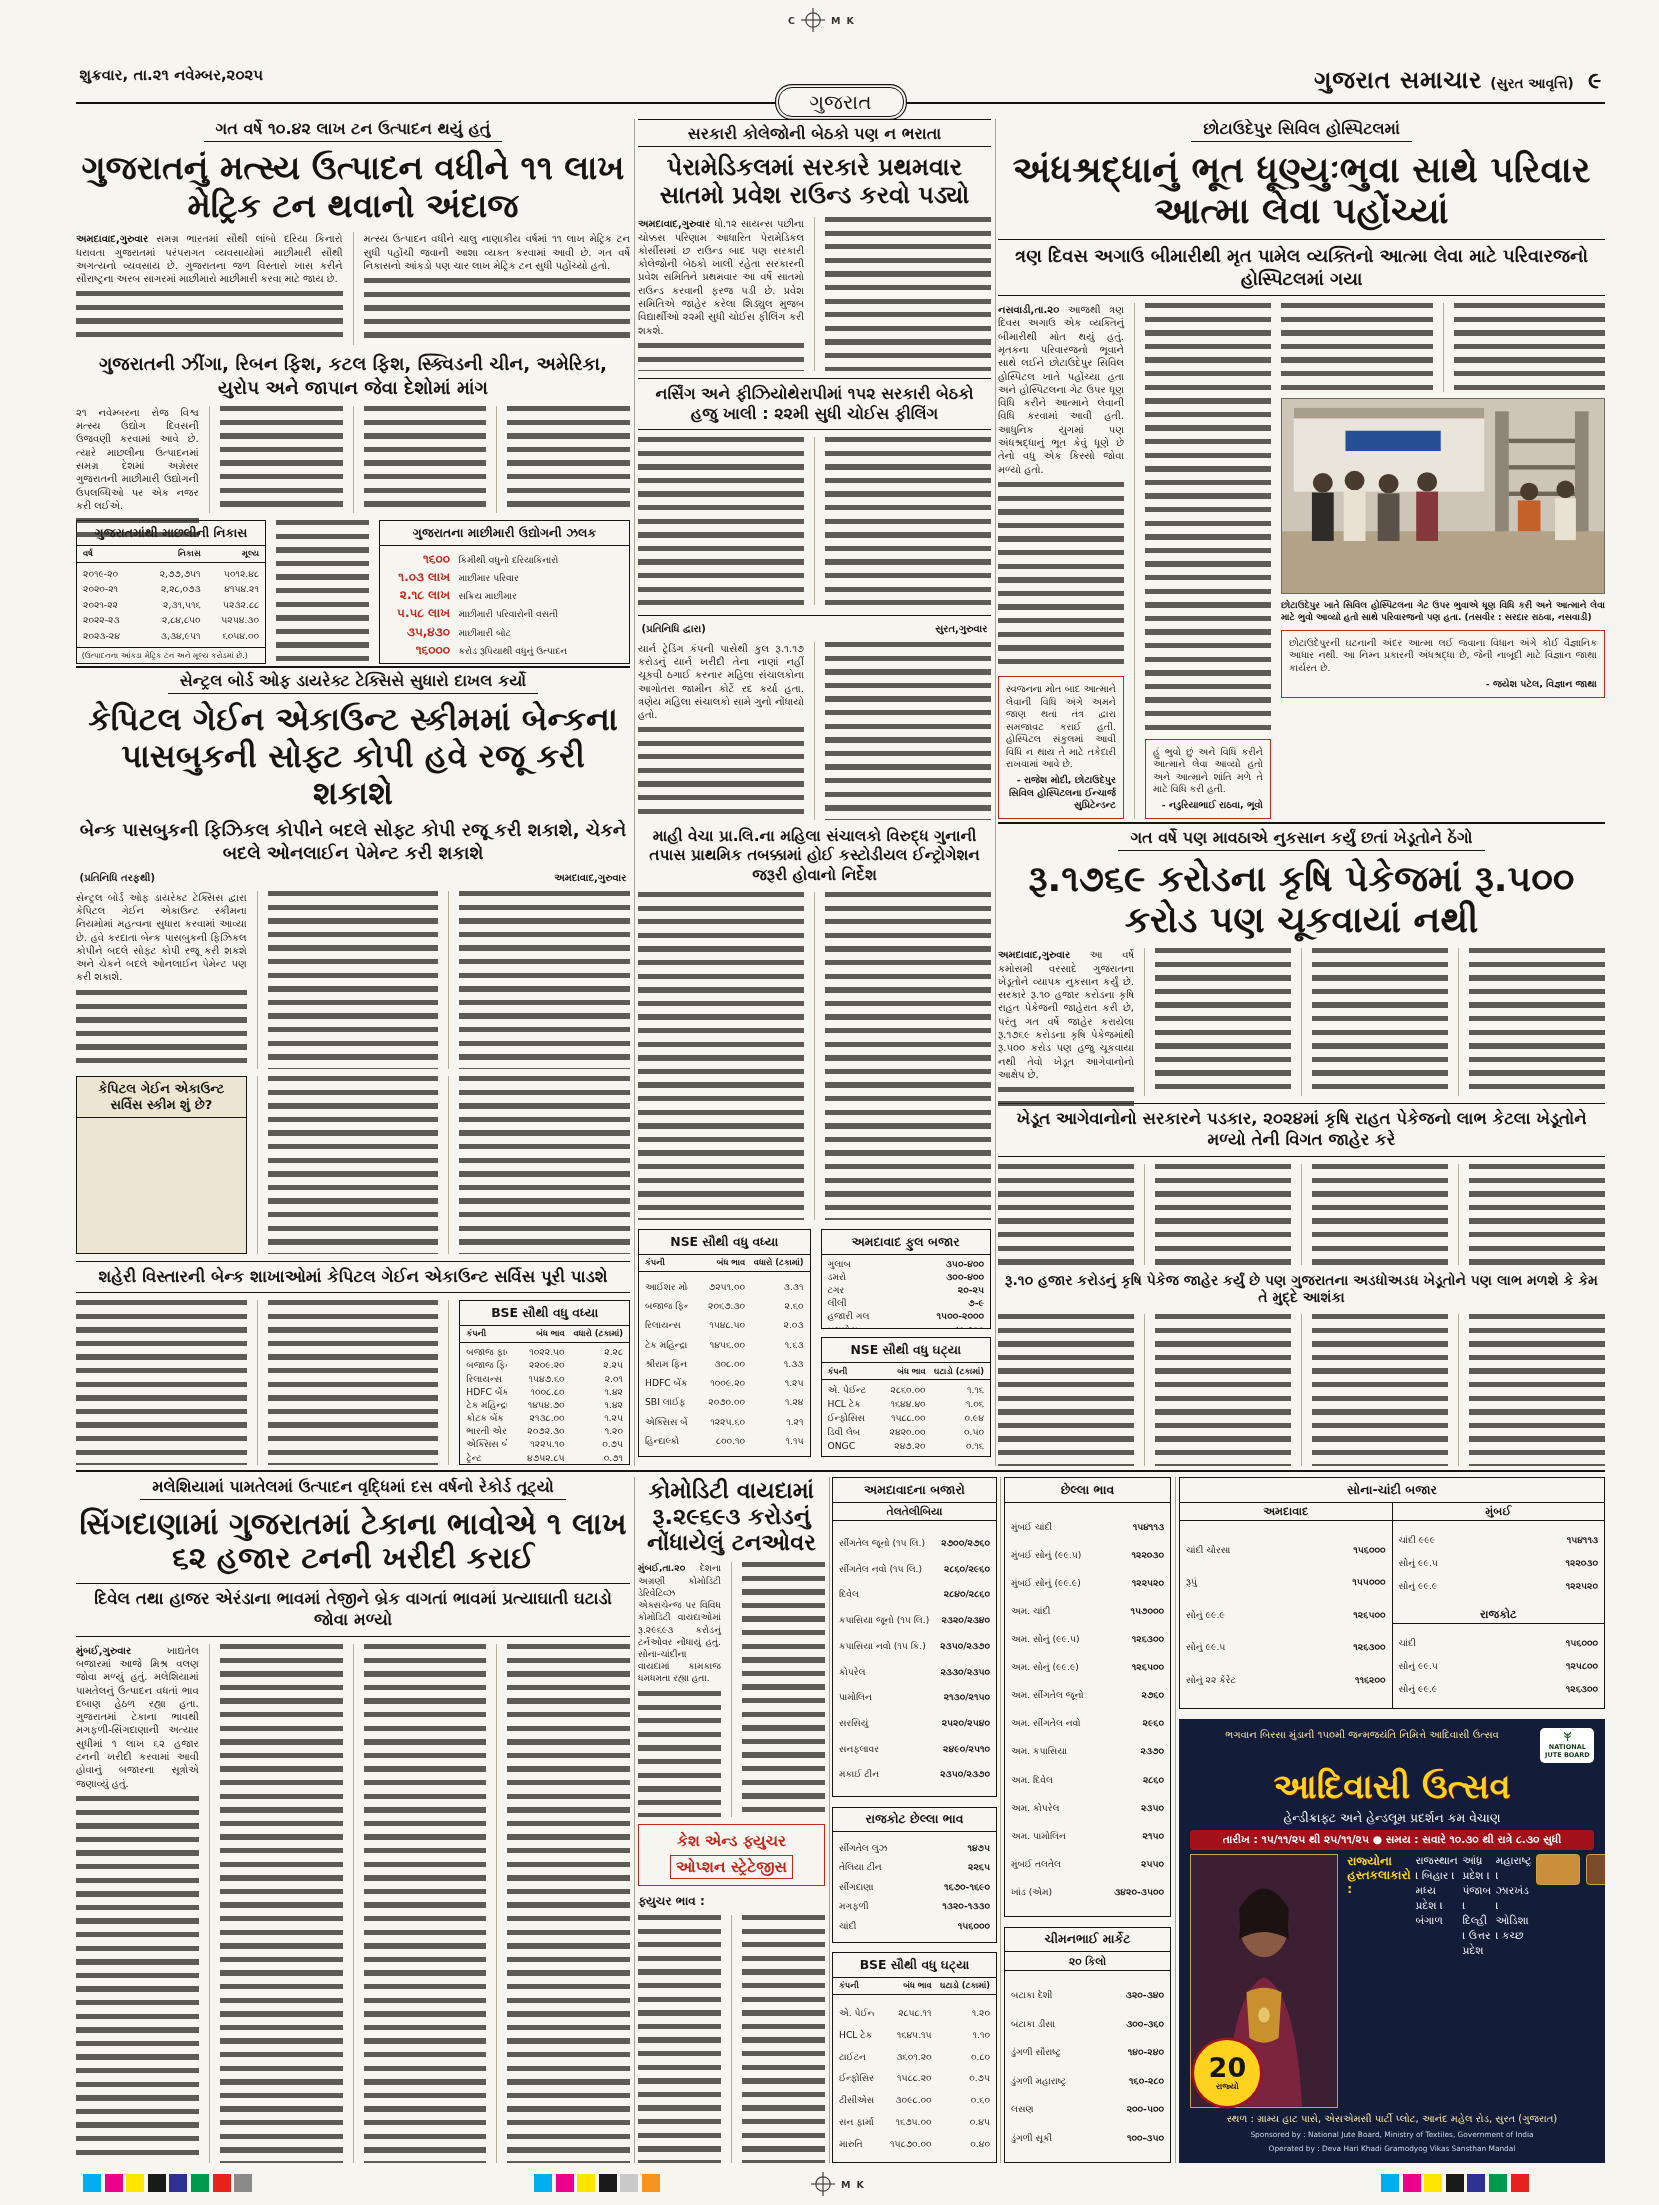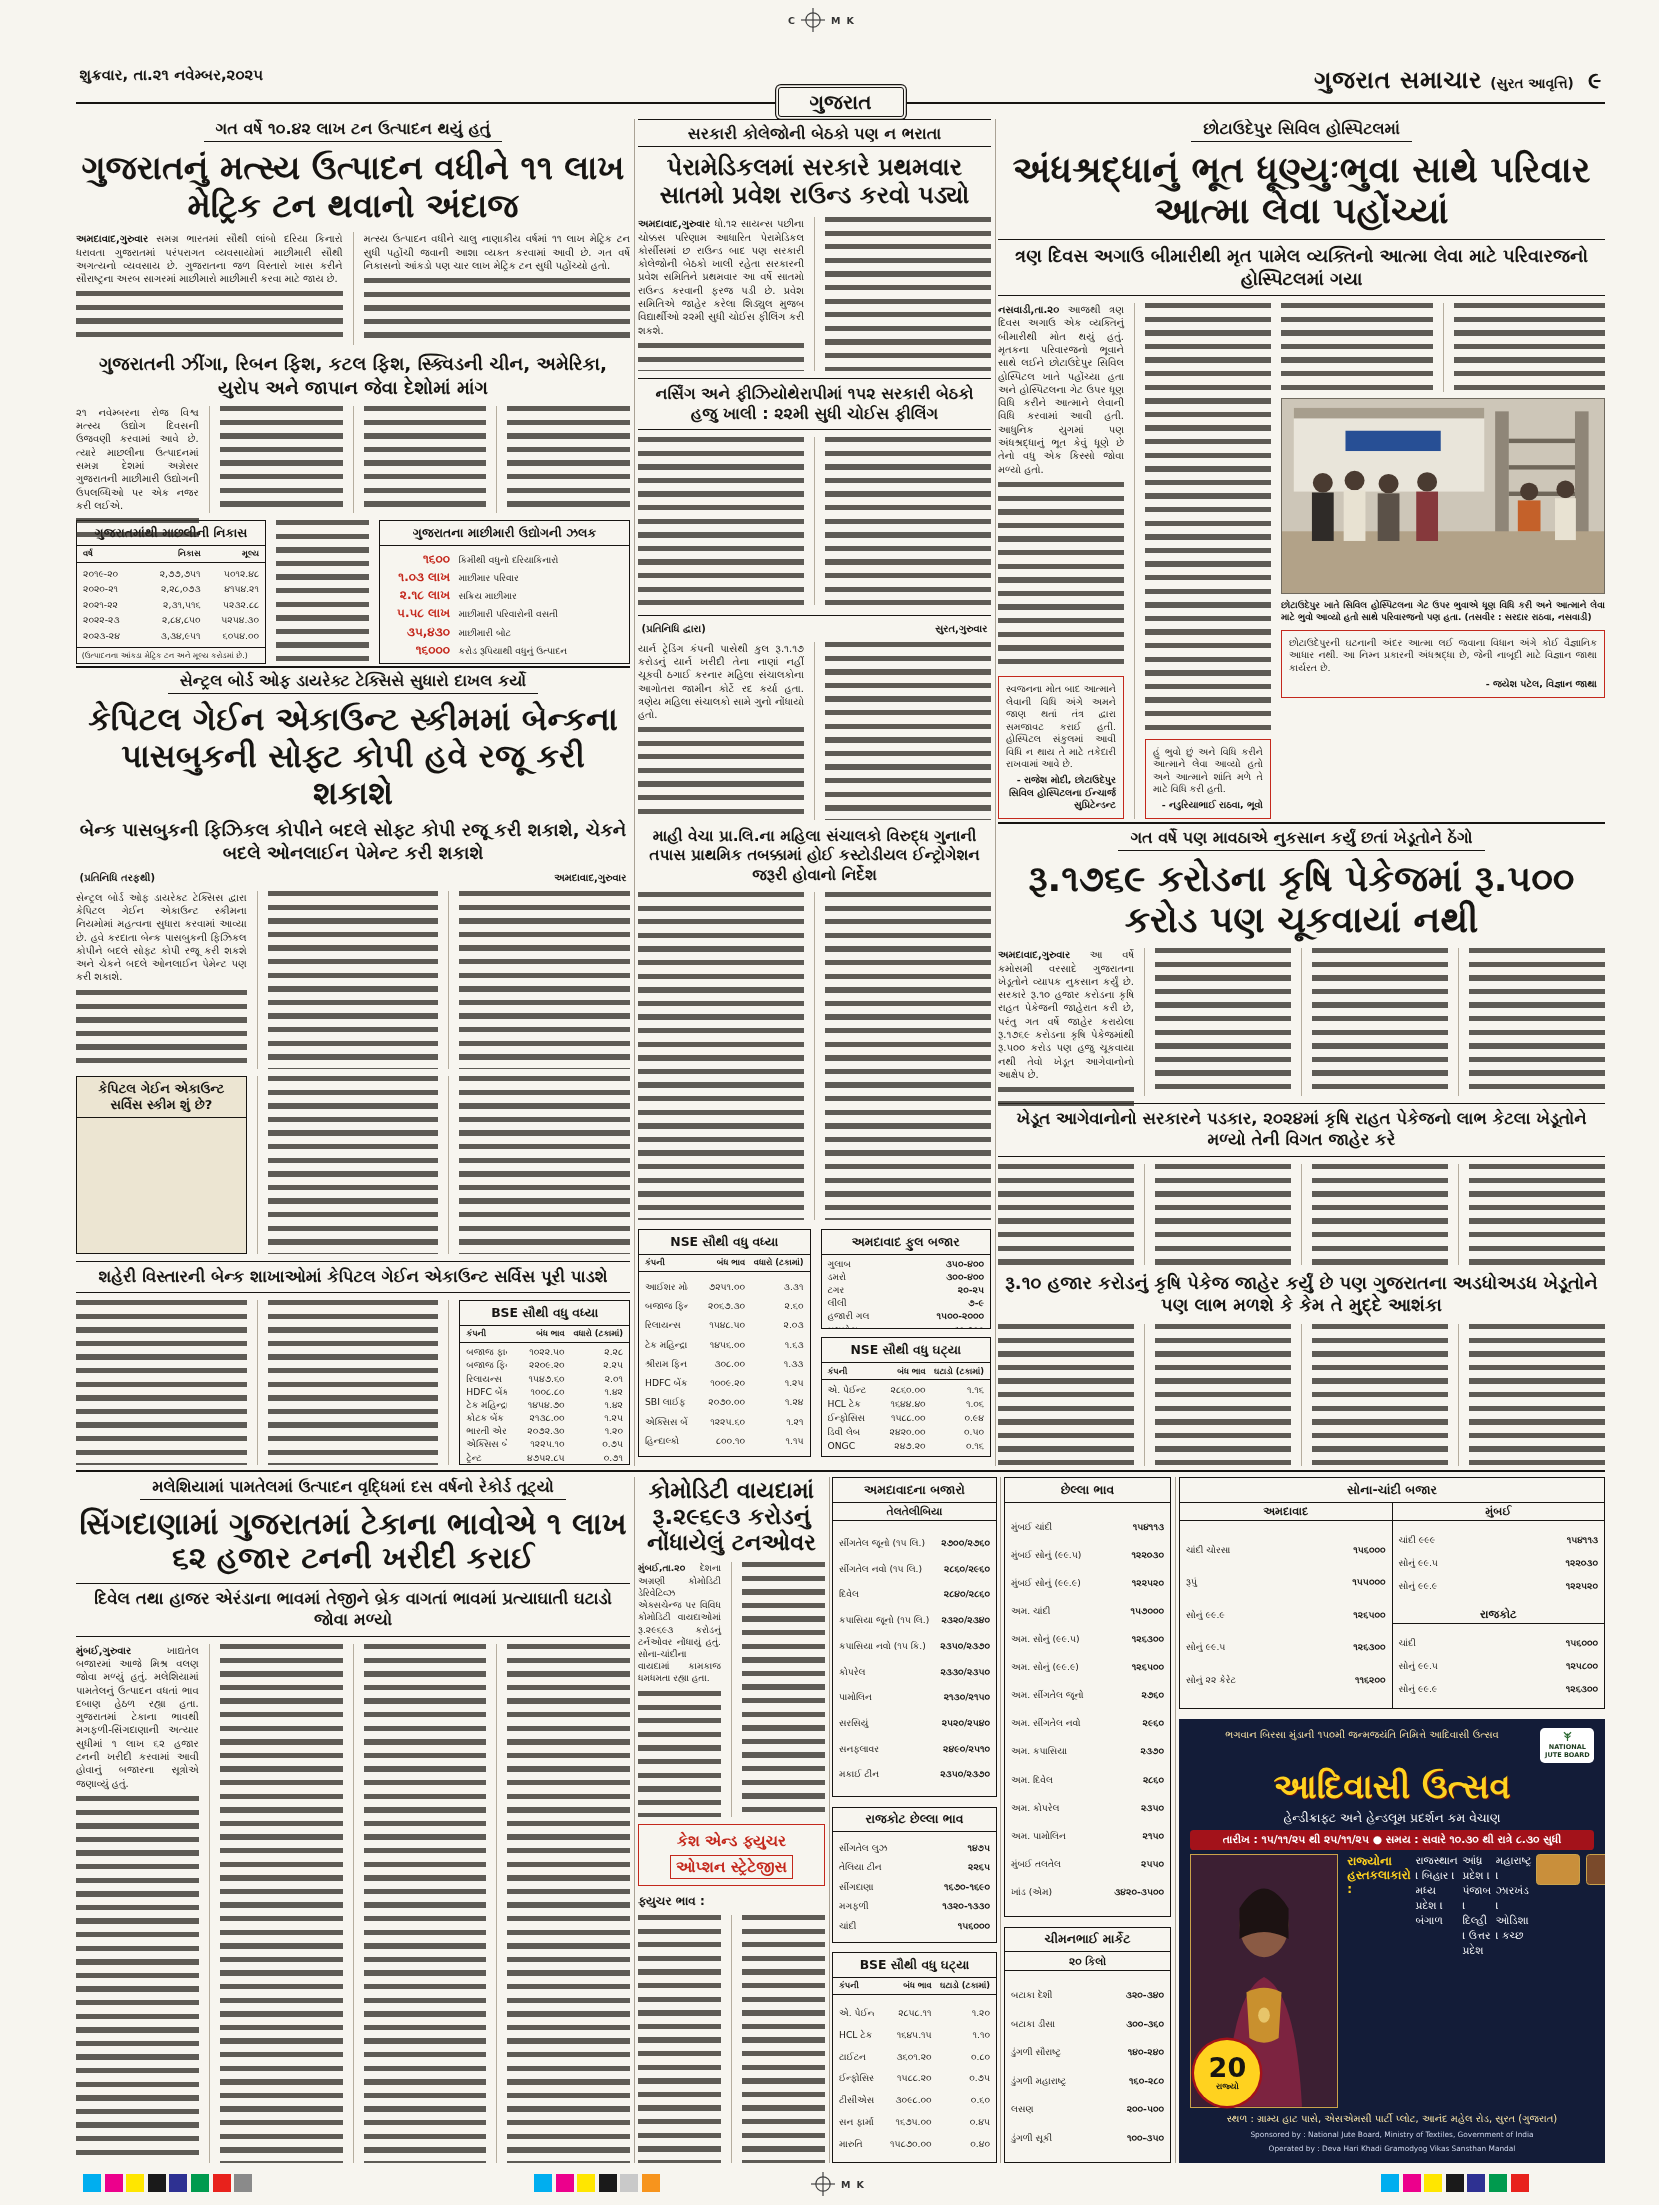--- a/index.html
+++ b/index.html
@@ -4,21 +4,21 @@
 <style>
 *{margin:0;padding:0;box-sizing:border-box}
 body{background:#d8d4cb;font-family:"DejaVu Sans","Liberation Sans",sans-serif}
 .page{position:relative;width:1660px;height:2205px;margin:0 auto;background:#f7f5ef;color:#171512;overflow:hidden}
 .abs{position:absolute}
 .vline{position:absolute;width:0.6px;background:#aaa295}
 .hline{position:absolute;height:1.8px;background:#171512}
 
 .masthead{position:absolute;left:76px;width:1529px;top:66px;height:38px;border-bottom:2.4px solid #171512;display:flex;align-items:flex-start;justify-content:space-between;padding:0 3.6px 4.7px 3.6px}
 .m-date{font-weight:700;font-size:15px}
-.m-section{position:absolute;left:50%;bottom:-15.4px;transform:translateX(-50%);background:#f7f5ef;border:1.8px solid #171512;box-shadow:0 0 0 1.8px #f7f5ef,0 0 0 3px #171512;border-radius:3px;padding:2.4px 31px;font-weight:700;font-size:20px}
+.m-section{position:absolute;left:50%;bottom:-15.4px;transform:translateX(-50%);background:#f7f5ef;border:1.8px solid #171512;box-shadow:0 0 0 1.8px #f7f5ef,0 0 0 3px #171512;border-radius:14px;padding:2.4px 31px;font-weight:400;font-size:20px}
 .m-brand{display:flex;align-items:baseline;gap:8.3px}
 .brand{font-weight:800;font-size:24px;letter-spacing:0.6px}
 .ed{font-weight:700;font-size:13.6px}
 .pno{font-weight:800;font-size:22.5px;margin-left:6px}
 
 .art{position:absolute;display:flex;flex-direction:column;gap:7.1px;overflow:hidden}
 .kicker{font-weight:700;text-align:center;font-size:16px;line-height:1.2;flex:0 0 auto}
 .kicker>span{display:inline-block;border-bottom:1.2px solid #171512;padding:0 12px 2.4px}
 .kicker.boxed{border-top:1.8px solid #171512;border-bottom:1.8px solid #171512;padding:3.6px 0}
 .kicker.boxed>span{border:none;padding:0}
@@ -595,21 +595,21 @@
       <div class="col">
           <div class="sim"></div>
         </div>
       <div class="col">
           <div class="sim"></div>
         </div>
       <div class="col">
           <div class="sim"></div>
         </div>
     </div>
-    <div class="subhead" style="font-size:18px">રૂ.૧૦ હજાર કરોડનું કૃષિ પેકેજ જાહેર કર્યું છે પણ ગુજરાતના અડધોઅડધ ખેડૂતોને પણ લાભ મળશે કે કેમ તે મુદ્દે આશંકા</div>
+    <div class="subhead" style="font-size:14px">રૂ.૧૦ હજાર કરોડનું કૃષિ પેકેજ જાહેર કર્યું છે પણ ગુજરાતના અડધોઅડધ ખેડૂતોને પણ લાભ મળશે કે કેમ તે મુદ્દે આશંકા</div>
     <div class="cols ruled grow">
       <div class="col">
           <div class="sim"></div>
         </div>
       <div class="col">
           <div class="sim"></div>
         </div>
       <div class="col">
           <div class="sim"></div>
         </div>

